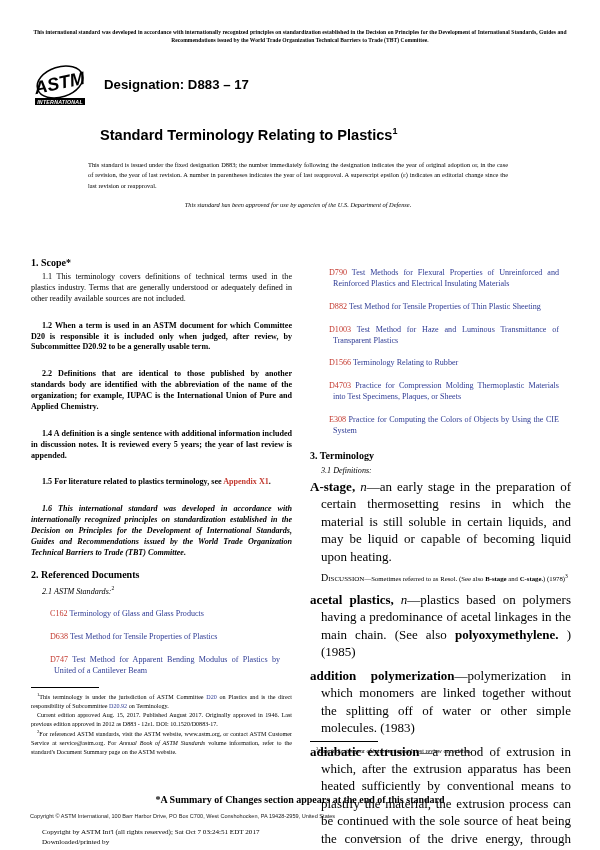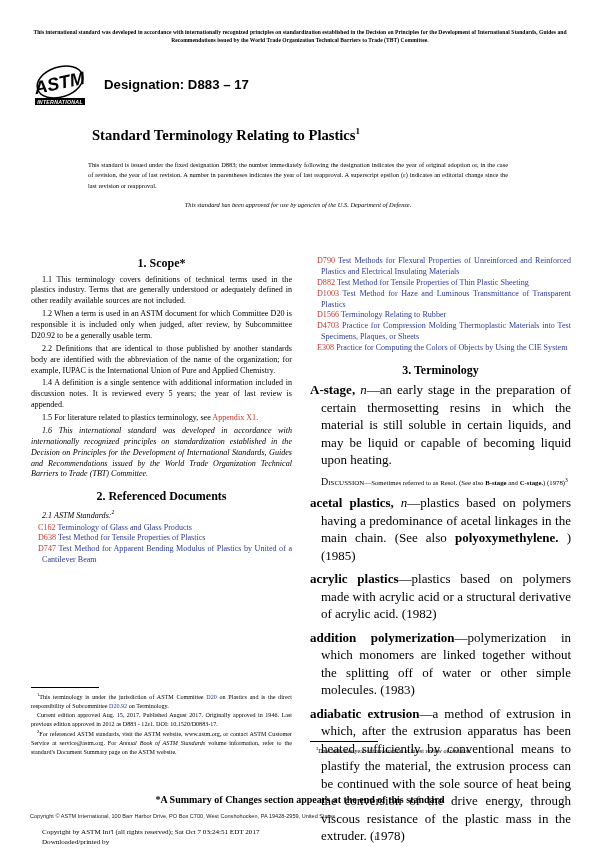--- a/index.html
+++ b/index.html
@@ -54,25 +54,25 @@
     letter-spacing: 0.002em;
     padding-bottom: 3px;
   }
 
   
   .title-block {
     margin: 16px 0 0 88px;
     width: 420px;
   }
   .doc-title {
-    font-family: Liberation Serif, serif;
+    font-family: Liberation Sans, sans-serif;
     font-size: 14.6px;
     font-weight: bold;
     line-height: 1.32;
-    margin: 4px;
+    margin: 12px;
   }
   .doc-title .sup {
     font-size: 9px;
     vertical-align: super;
     font-weight: bold;
   }
   .issue-note {
     margin-top: 15px;
     font-size: 6.4px;
     line-height: 1.62;
@@ -94,36 +94,35 @@
     display: flex;
     gap: 18px;
   }
   .col {
     width: 261px;
     position: relative;
   }
   .col-right { width: 261px; }
 
   h2.sec {
-    font-size: 12px;
+    font-size: 10px;
     font-weight: bold;
     margin: 0 0 3px 0;
     line-height: 1.3;
-    text-align: center;
   }
   h2.sec.spaced { margin-top: 9px; }
 
   p.para {
     font-size: 8.1px;
     line-height: 1.345;
     margin: 0 0 0 0;
     text-align: justify;
     text-indent: 11px;
   }
-  p.para + p.para { margin-top: 2px; }
+  p.para + p.para { margin-top: 16px; font-weight: bold; }
   p.para.ital { font-style: italic; }
   .subhead {
     font-size: 8.1px;
     line-height: 1.345;
     margin: 4px 0 1px 0;
     text-indent: 11px;
   }
   .subhead i { font-style: italic; }
   .sup-small {
     font-size: 5.6px;
@@ -135,21 +134,21 @@
     list-style: none;
     margin: 0;
     padding: 0;
   }
   ul.reflist li {
     font-size: 8.1px;
     line-height: 1.345;
     padding-left: 11px;
     text-indent: -4px;
     text-align: justify;
-    margin: 0;
+    margin: 12px;
   }
   .ref-code {
     color: #c3392f;
   }
   .ref-title {
     color: #2e3b94;
   }
   .link-red { color: #c3392f; }
 
   
@@ -313,27 +312,27 @@
         <li><span class="ref-code">D790</span> <span class="ref-title">Test Methods for Flexural Properties of Unreinforced and Reinforced Plastics and Electrical Insulating Materials</span></li>
         <li><span class="ref-code">D882</span> <span class="ref-title">Test Method for Tensile Properties of Thin Plastic Sheeting</span></li>
         <li><span class="ref-code">D1003</span> <span class="ref-title">Test Method for Haze and Luminous Transmittance of Transparent Plastics</span></li>
         <li><span class="ref-code">D1566</span> <span class="ref-title">Terminology Relating to Rubber</span></li>
         <li><span class="ref-code">D4703</span> <span class="ref-title">Practice for Compression Molding Thermoplastic Materials into Test Specimens, Plaques, or Sheets</span></li>
         <li><span class="ref-code">E308</span> <span class="ref-title">Practice for Computing the Colors of Objects by Using the CIE System</span></li>
       </ul>
 
       <h2 class="sec spaced">3. Terminology</h2>
 
+      <div class="subhead"><i>3.1 Definitions:</i></div>
 
       <p class="def"><b>A-stage,</b> <i>n</i><span>—an early stage in the preparation of certain thermosetting resins in which the material is still soluble in certain liquids, and may be liquid or capable of becoming liquid upon heating.</span></p>
       <p class="discussion"><span class="dtag">Discussion</span><span>—Sometimes referred to as Resol. (See also </span><b>B-stage</b><span> and </span><b>C-stage.</b><span>) (1978)</span><span class="sup-small">3</span></p>
 
       <p class="def"><b>acetal plastics,</b> <i>n</i><span>—plastics based on polymers having a predominance of acetal linkages in the main chain. (See also </span><b>polyoxymethylene.</b><span> ) (1985)</span></p>
 
-      <p class="def"><b>acrylic plastics</b><span>—plastics based on polymers made with acrylic acid or a structural derivative of acrylic acid. (1982)</span></p>
 
       <p class="def"><b>addition polymerization</b><span>—polymerization in which monomers are linked together without the splitting off of water or other simple molecules. (1983)</span></p>
 
       <p class="def"><b>adiabatic extrusion</b><span>—a method of extrusion in which, after the extrusion apparatus has been heated sufficiently by conventional means to plastify the material, the extrusion process can be continued with the sole source of heat being the conversion of the drive energy, through viscous resistance of the plastic mass in the extruder. (1978)</span></p>
 
       <div class="col-right-footnotes">
         <hr class="footnote-rule">
         <div class="footnotes">
           <p><span class="fn-mark">3</span><span>Date indicates year of introduction or latest review or revision.</span></p>
         </div>

